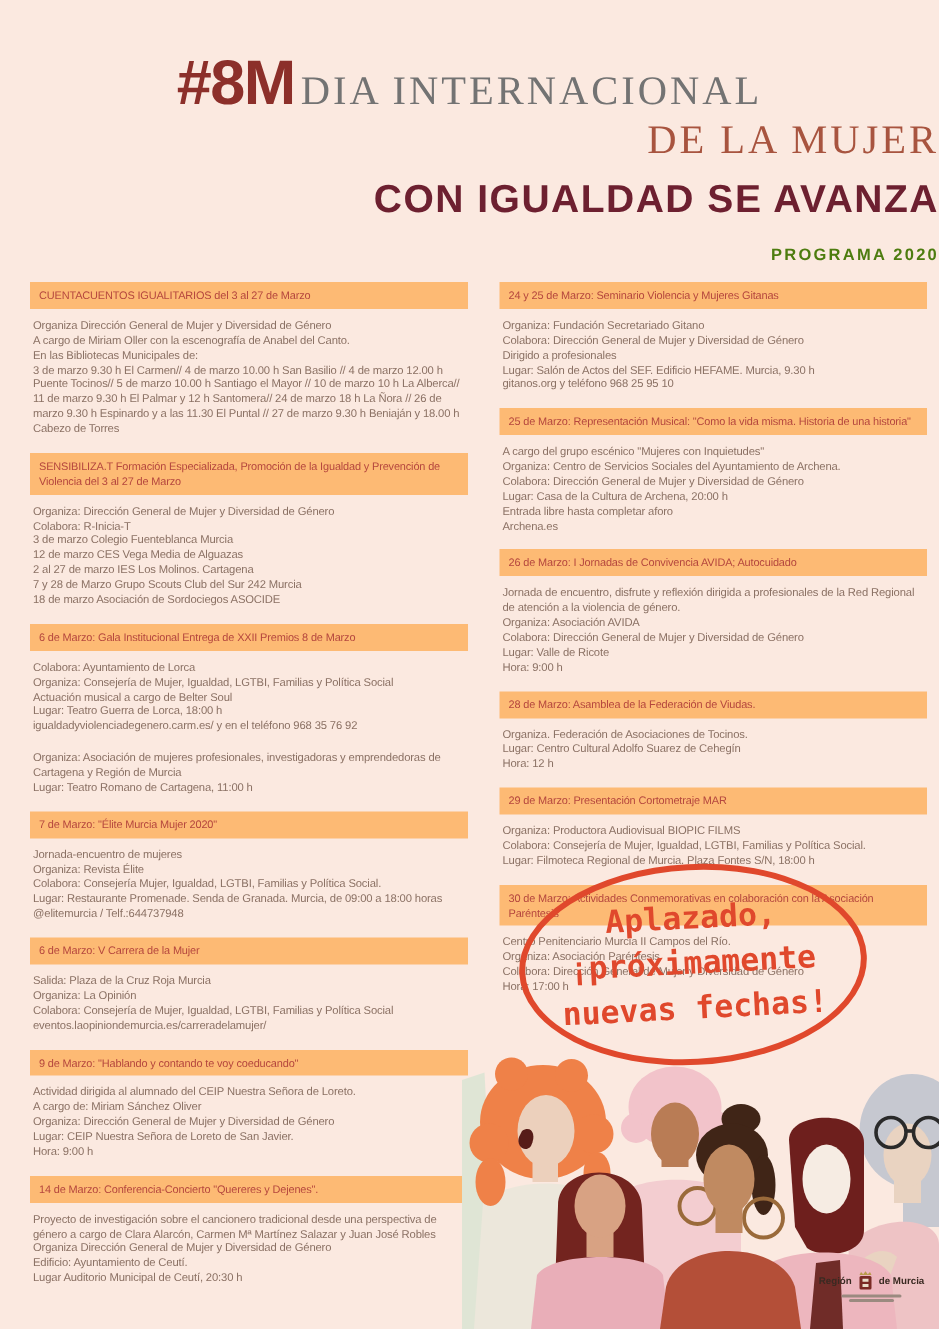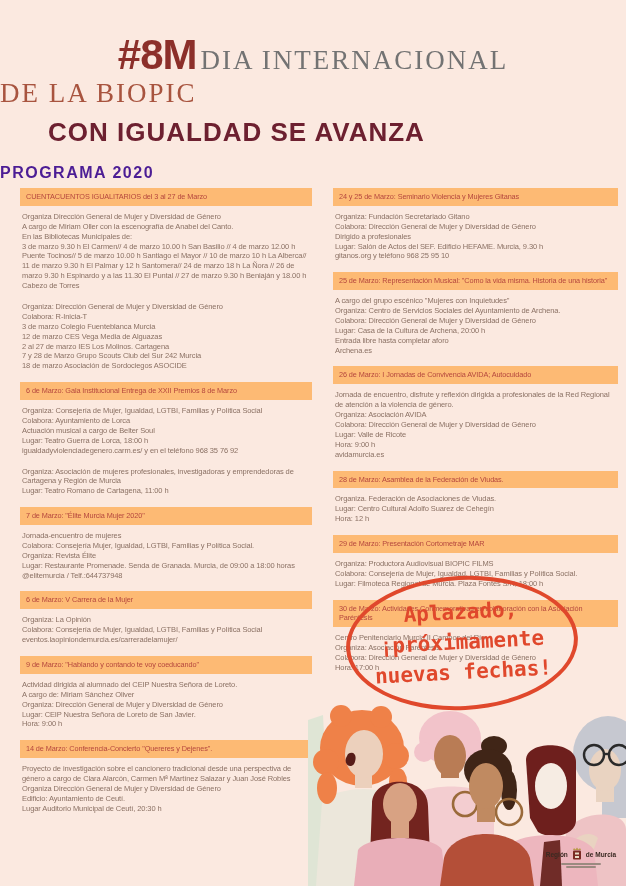--- a/index.html
+++ b/index.html
@@ -5,33 +5,33 @@
   html,body{margin:0;padding:0;}
   body{
     width:626px;height:886px;position:relative;overflow:hidden;
     background:#fbe9e0;
     font-family:"Liberation Sans", sans-serif;
     -webkit-font-smoothing:antialiased;
   }
   .poster{position:absolute;inset:0;}
 
   
-  .masthead{position:absolute;top:34px;left:0;width:626px;text-align:left;}
+  .masthead{position:absolute;top:34px;left:0;width:626px;text-align:right;}
   .title-row{display:flex;justify-content:center;align-items:baseline;gap:4px;}
   .hashtag{
     font-size:42px;font-weight:bold;color:#8c2f2a;letter-spacing:-1px;
     font-family:"Liberation Sans",sans-serif;line-height:1;
   }
   .serif-title{
     font-family:"Liberation Serif", serif;
     font-size:27px;color:#737373;letter-spacing:2px;line-height:1.15;
   }
   .serif-line2{font-family:"Liberation Serif", serif;font-size:27px;color:#a8543f;letter-spacing:2px;margin-top:2px;}
   .slogan{font-size:26px;font-weight:bold;color:#6d2030;letter-spacing:1px;margin-top:8px;padding-left:48px;}
-  .program{font-size:16px;font-weight:bold;color:#4c1d95;letter-spacing:1.5px;margin-top:16px;}
+  .program{font-size:11px;font-weight:bold;color:#4d7c0f;letter-spacing:1.5px;margin-top:16px;}
 
   
   .col{position:absolute;top:188px;}
   .col.left{left:20px;width:292px;}
   .col.right{left:333px;width:285px;}
   .event{margin-bottom:11px;}
   .event-title{
     background:#fdba74;color:#b5473e;
     font-size:7.3px;letter-spacing:-0.1px;line-height:1.35;
     padding:4px 6px;
@@ -75,75 +75,77 @@
 </head>
 <body>
 
 <div class="poster">
 
   <div class="masthead">
     <div class="title-row">
       <span class="hashtag">#8M</span>
       <span class="serif-title">DIA INTERNACIONAL</span>
     </div>
-    <div class="serif-line2">DE LA BIOPIC</div>
+    <div class="serif-line2">DE LA MUJER</div>
     <div class="slogan">CON IGUALDAD SE AVANZA</div>
     <div class="program">PROGRAMA 2020</div>
   </div>
 
   <div class="col left" id="col-left">
       <section class="event">
         <div class="event-title">CUENTACUENTOS IGUALITARIOS del 3 al 27 de Marzo</div>
         <div class="event-body">
           <div class="line">Organiza Dirección General de Mujer y Diversidad de Género</div>
           <div class="line">A cargo de Miriam Oller con la escenografía de Anabel del Canto.</div>
           <div class="line">En las Bibliotecas Municipales de:</div>
           <div class="line">3 de marzo 9.30 h El Carmen// 4 de marzo 10.00 h San Basilio // 4 de marzo 12.00 h Puente Tocinos// 5 de marzo 10.00 h Santiago el Mayor // 10 de marzo 10 h La Alberca// 11 de marzo 9.30 h El Palmar y 12 h Santomera// 24 de marzo 18 h La Ñora // 26 de marzo 9.30 h Espinardo y a las 11.30 El Puntal // 27 de marzo 9.30 h Beniaján y 18.00 h Cabezo de Torres</div>
         </div>
       </section>
       <section class="event">
+        <div class="event-title">SENSIBILIZA.T Formación Especializada, Promoción de la Igualdad y Prevención de Violencia del 3 al 27 de Marzo</div>
         <div class="event-body">
           <div class="line">Organiza: Dirección General de Mujer y Diversidad de Género</div>
           <div class="line">Colabora: R-Inicia-T</div>
           <div class="line">3 de marzo Colegio Fuenteblanca Murcia</div>
           <div class="line">12 de marzo CES Vega Media de Alguazas</div>
           <div class="line">2 al 27 de marzo IES Los Molinos. Cartagena</div>
           <div class="line">7 y 28 de Marzo Grupo Scouts Club del Sur 242 Murcia</div>
           <div class="line">18 de marzo Asociación de Sordociegos ASOCIDE</div>
         </div>
       </section>
       <section class="event">
         <div class="event-title">6 de Marzo: Gala Institucional Entrega de XXII Premios 8 de Marzo</div>
         <div class="event-body">
+          <div class="line">Colabora: Ayuntamiento de Lorca</div>
           <div class="line">Organiza: Consejería de Mujer, Igualdad, LGTBI, Familias y Política Social</div>
-          <div class="line">Colabora: Ayuntamiento de Lorca</div>
           <div class="line">Actuación musical a cargo de Belter Soul</div>
           <div class="line">Lugar: Teatro Guerra de Lorca, 18:00 h</div>
           <div class="line">igualdadyviolenciadegenero.carm.es/ y en el teléfono 968 35 76 92</div>
         </div>
       </section>
       <section class="event">
         <div class="event-body">
           <div class="line">Organiza: Asociación de mujeres profesionales, investigadoras y emprendedoras de Cartagena y Región de Murcia</div>
           <div class="line">Lugar: Teatro Romano de Cartagena,  11:00 h</div>
         </div>
       </section>
       <section class="event">
         <div class="event-title">7 de Marzo: "Élite Murcia Mujer 2020"</div>
         <div class="event-body">
           <div class="line">Jornada-encuentro de mujeres</div>
+          <div class="line">Organiza: Revista Élite</div>
           <div class="line">Colabora: Consejería Mujer, Igualdad, LGTBI, Familias y Política Social.</div>
-          <div class="line">Organiza: Revista Élite</div>
           <div class="line">Lugar: Restaurante Promenade. Senda de Granada. Murcia, de 09:00 a 18:00 horas</div>
           <div class="line">@elitemurcia / Telf.:644737948</div>
         </div>
       </section>
       <section class="event">
         <div class="event-title">6 de Marzo: V Carrera de la Mujer</div>
         <div class="event-body">
+          <div class="line">Salida: Plaza de la Cruz Roja Murcia</div>
           <div class="line">Organiza: La Opinión</div>
           <div class="line">Colabora: Consejería de Mujer, Igualdad, LGTBI, Familias y Política Social</div>
           <div class="line">eventos.laopiniondemurcia.es/carreradelamujer/</div>
         </div>
       </section>
       <section class="event">
         <div class="event-title">9 de Marzo: "Hablando y contando te voy coeducando"</div>
         <div class="event-body">
           <div class="line">Actividad dirigida al alumnado del CEIP Nuestra Señora de Loreto.</div>
           <div class="line">A cargo de: Miriam Sánchez Oliver</div>
@@ -185,27 +187,26 @@
         </div>
       </section>
       <section class="event">
         <div class="event-title">26 de Marzo: I Jornadas de Convivencia AVIDA; Autocuidado</div>
         <div class="event-body">
           <div class="line">Jornada de encuentro, disfrute y reflexión dirigida a profesionales de la Red Regional de atención a la violencia de género.</div>
           <div class="line">Organiza: Asociación AVIDA</div>
           <div class="line">Colabora: Dirección General de Mujer y Diversidad de Género</div>
           <div class="line">Lugar: Valle de Ricote</div>
           <div class="line">Hora: 9:00 h</div>
-          <div class="line">avidamurcia.es</div>
         </div>
       </section>
       <section class="event">
         <div class="event-title">28 de Marzo: Asamblea de la Federación de Viudas.</div>
         <div class="event-body">
-          <div class="line">Organiza. Federación de Asociaciones de Viudas.</div>
+          <div class="line">Organiza. Federación de Asociaciones de Tocinos.</div>
           <div class="line">Lugar: Centro Cultural Adolfo Suarez de Cehegín</div>
           <div class="line">Hora: 12 h</div>
         </div>
       </section>
       <section class="event">
         <div class="event-title">29 de Marzo: Presentación Cortometraje MAR</div>
         <div class="event-body">
           <div class="line">Organiza: Productora Audiovisual BIOPIC  FILMS</div>
           <div class="line">Colabora: Consejería de Mujer, Igualdad, LGTBI, Familias y Política Social.</div>
           <div class="line">Lugar: Filmoteca Regional de Murcia. Plaza Fontes S/N, 18:00 h</div>

